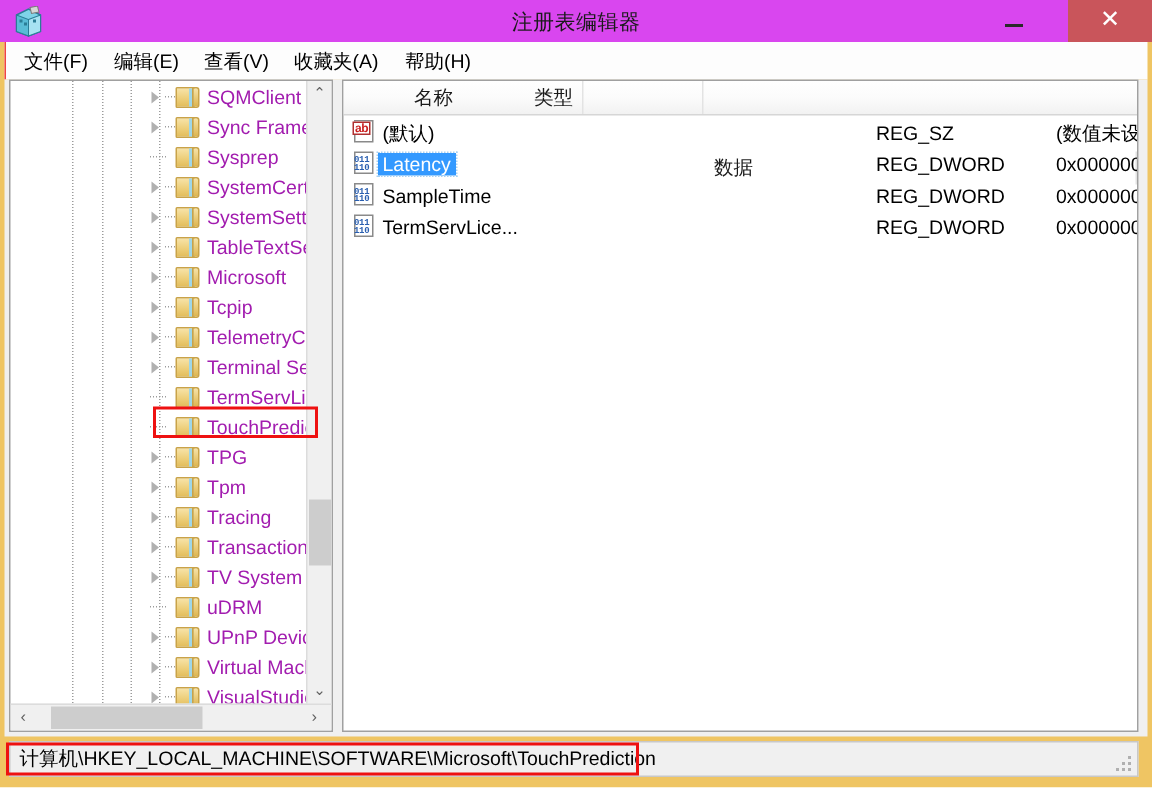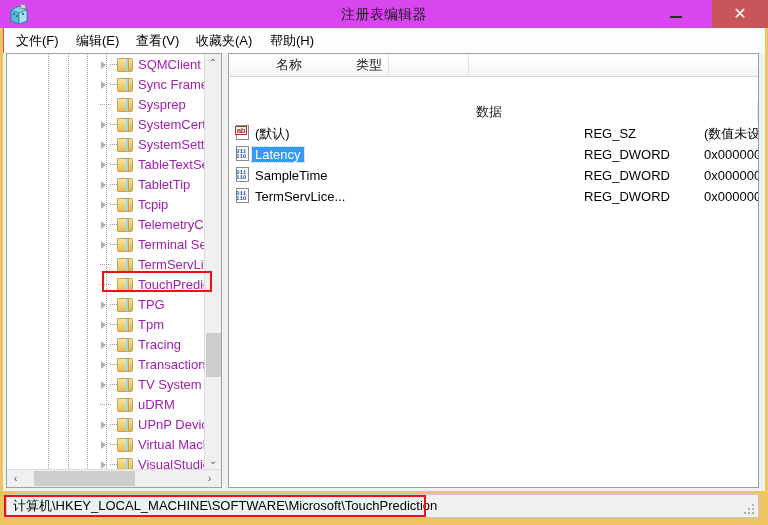--- a/index.html
+++ b/index.html
@@ -292,21 +292,21 @@
     font-size: 13px;
     color: #1a1a1a;
     padding-left: 7px;
     box-sizing: border-box;
     border-right: 1px solid #e3e3e3;
     white-space: nowrap;
   }
   .list-row {
     position: absolute;
     left: 0;
-    width: 518px; height: 21px; margin-top: 45px;
+    width: 518px; height: 21px;
   }
   .val-icon {
     position: absolute;
     left: 6px; top: 2px;
     width: 16px; height: 16px;
   }
   .vi-page {
     position: absolute;
     left: 1px; top: 0;
     width: 13px; height: 15px;
@@ -498,21 +498,21 @@
           <div class="tree-label">TableTextSer</div>
         </div>
         <div class="tree-row" style="top: 121px;">
           <div class="tw-expander"></div>
           <div class="tw-stub"></div>
           <div class="folder">
             <span class="f-back"></span>
             <span class="f-spine"></span>
             <span class="f-front"></span>
           </div>
-          <div class="tree-label">TabletTip</div>
+          <div class="tree-label">Microsoft</div>
         </div>
         <div class="tree-row" style="top: 141px; text-decoration: underline;">
           <div class="tw-expander"></div>
           <div class="tw-stub"></div>
           <div class="folder">
             <span class="f-back"></span>
             <span class="f-spine"></span>
             <span class="f-front"></span>
           </div>
           <div class="tree-label">Tcpip</div>

